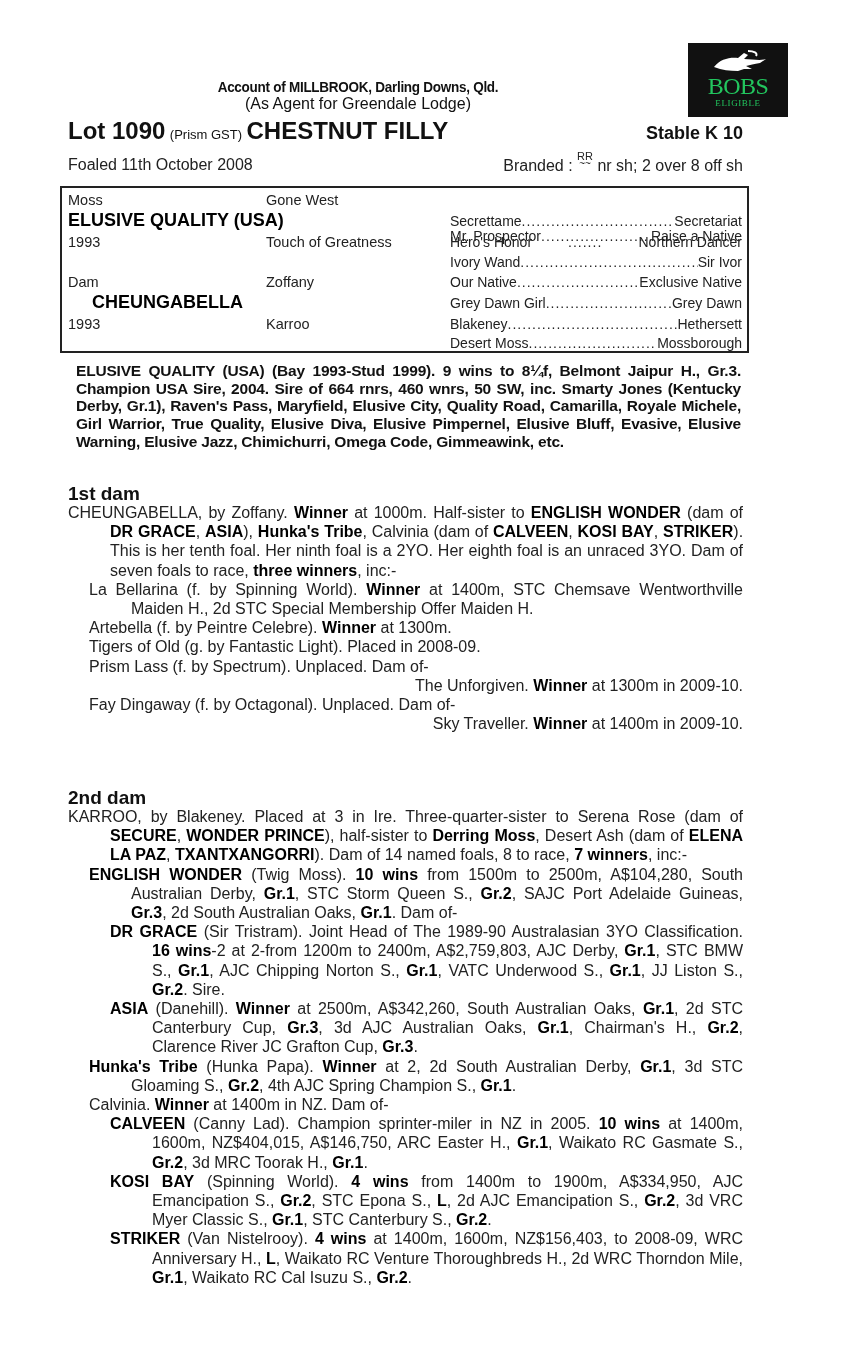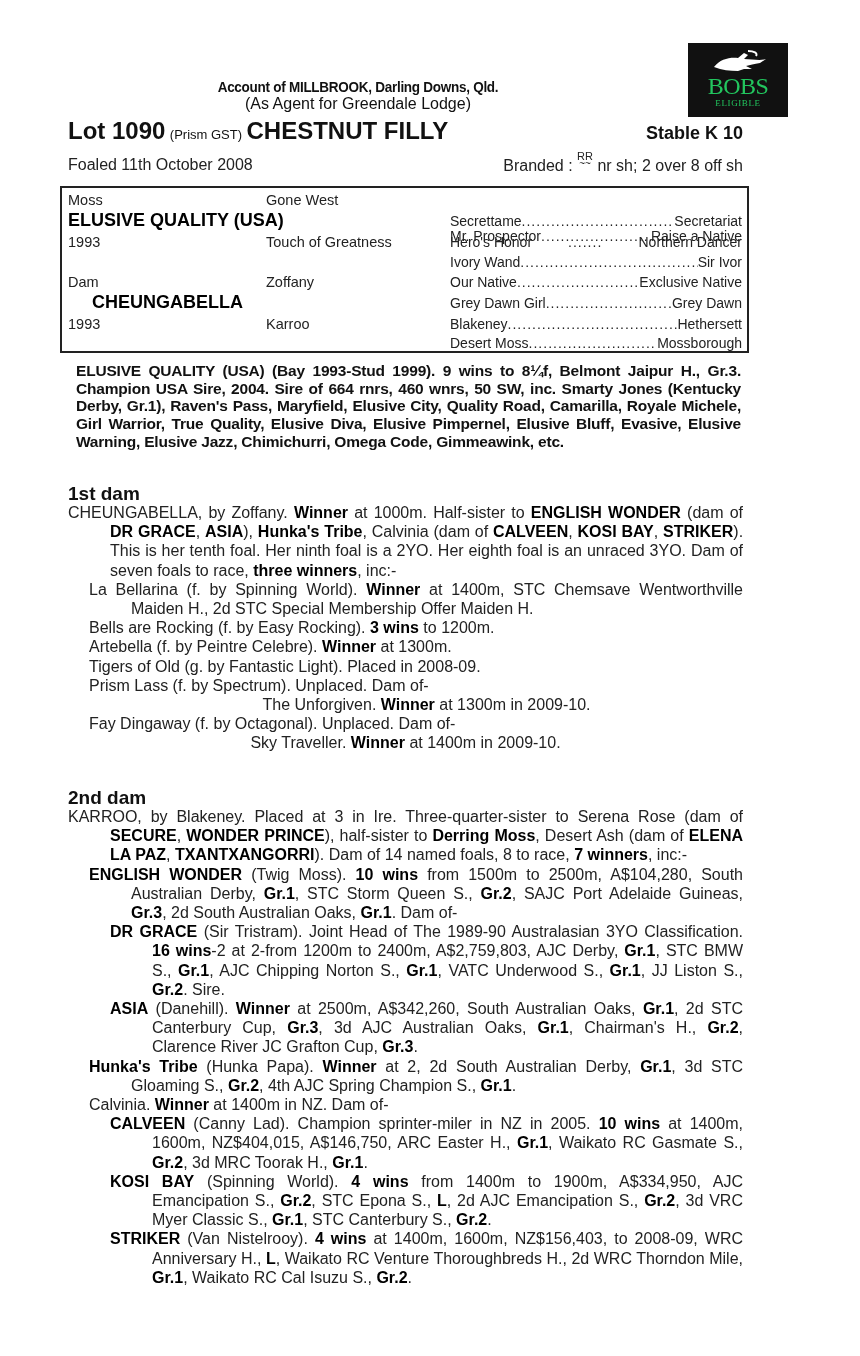--- a/index.html
+++ b/index.html
@@ -35,21 +35,21 @@
 
   .sire-para { position: absolute; left: 8px; top: 362px; width: 665px; font-weight: bold; font-size: 15.5px; line-height: 17.7px; text-align: justify; letter-spacing: -0.2px; }
 
   .section { position: absolute; left: 0; width: 675px; }
   .heading { font-weight: bold; font-size: 19px; line-height: 19px; }
   .p { font-size: 16px; line-height: 19.2px; color: #222; text-align: justify; }
   .p b { color: #000; }
   .hang0 { padding-left: 42px; text-indent: -42px; }
   .hang1 { margin-left: 21px; padding-left: 42px; text-indent: -42px; }
   .hang2 { margin-left: 42px; padding-left: 42px; text-indent: -42px; }
-  .left { text-align: center; }
+  .left { text-align: right; }
 </style>
 </head>
 <body>
 
 <div class="logo">
   <svg width="60" height="26" viewBox="0 0 60 26">
     <path d="M6 18 C12 10, 22 8, 30 9 L36 4 L40 6 L36 10 C44 10, 52 12, 58 10 L52 14 C46 15, 42 16, 38 17 L44 20 L36 20 L30 22 C22 22, 14 21, 6 18 Z" fill="#fff"></path>
     <path d="M40 2 C46 2, 50 4, 48 7" stroke="#fff" stroke-width="2" fill="none"></path>
   </svg>
   <div class="bobs">BOBS</div>
@@ -134,21 +134,20 @@
 </div>
 
 <div class="page" style="top:0;">
   <div class="sire-para">ELUSIVE QUALITY (USA) (Bay 1993-Stud 1999). 9 wins to 8¼f, Belmont Jaipur H., Gr.3. Champion USA Sire, 2004. Sire of 664 rnrs, 460 wnrs, 50 SW, inc. Smarty Jones (Kentucky Derby, Gr.1), Raven's Pass, Maryfield, Elusive City, Quality Road, Camarilla, Royale Michele, Girl Warrior, True Quality, Elusive Diva, Elusive Pimpernel, Elusive Bluff, Evasive, Elusive Warning, Elusive Jazz, Chimichurri, Omega Code, Gimmeawink, etc.</div>
 
   <div class="section" style="top:484px;">
     <div class="heading">1st dam</div>
     <div class="p hang0">CHEUNGABELLA, by Zoffany. <b>Winner</b> at 1000m. Half-sister to <b>ENGLISH WONDER</b> (dam of <b>DR GRACE</b>, <b>ASIA</b>), <b>Hunka's Tribe</b>, Calvinia (dam of <b>CALVEEN</b>, <b>KOSI BAY</b>, <b>STRIKER</b>). This is her tenth foal. Her ninth foal is a 2YO. Her eighth foal is an unraced 3YO. Dam of seven foals to race, <b>three winners</b>, inc:-</div>
     <div id="first-dam-progeny">
         <div class="p hang1">La Bellarina (f. by Spinning World). <b>Winner</b> at 1400m, STC Chemsave Wentworthville Maiden H., 2d STC Special Membership Offer Maiden H.</div>
-        <div class="p hang1">Bells are Rocking (f. by Easy Rocking). <b>3 wins</b> to 1200m.</div>
         <div class="p hang1">Artebella (f. by Peintre Celebre). <b>Winner</b> at 1300m.</div>
         <div class="p hang1">Tigers of Old (g. by Fantastic Light). Placed in 2008-09.</div>
         <div class="p hang1">Prism Lass (f. by Spectrum). Unplaced. Dam of-</div>
         <div class="p left" style="margin-left: 42px;">The Unforgiven. <b>Winner</b> at 1300m in 2009-10.</div>
         <div class="p hang1">Fay Dingaway (f. by Octagonal). Unplaced. Dam of-</div>
         <div class="p left" style="">Sky Traveller. <b>Winner</b> at 1400m in 2009-10.</div>
       </div>
   </div>
 
   <div class="section" style="top:788px;">

